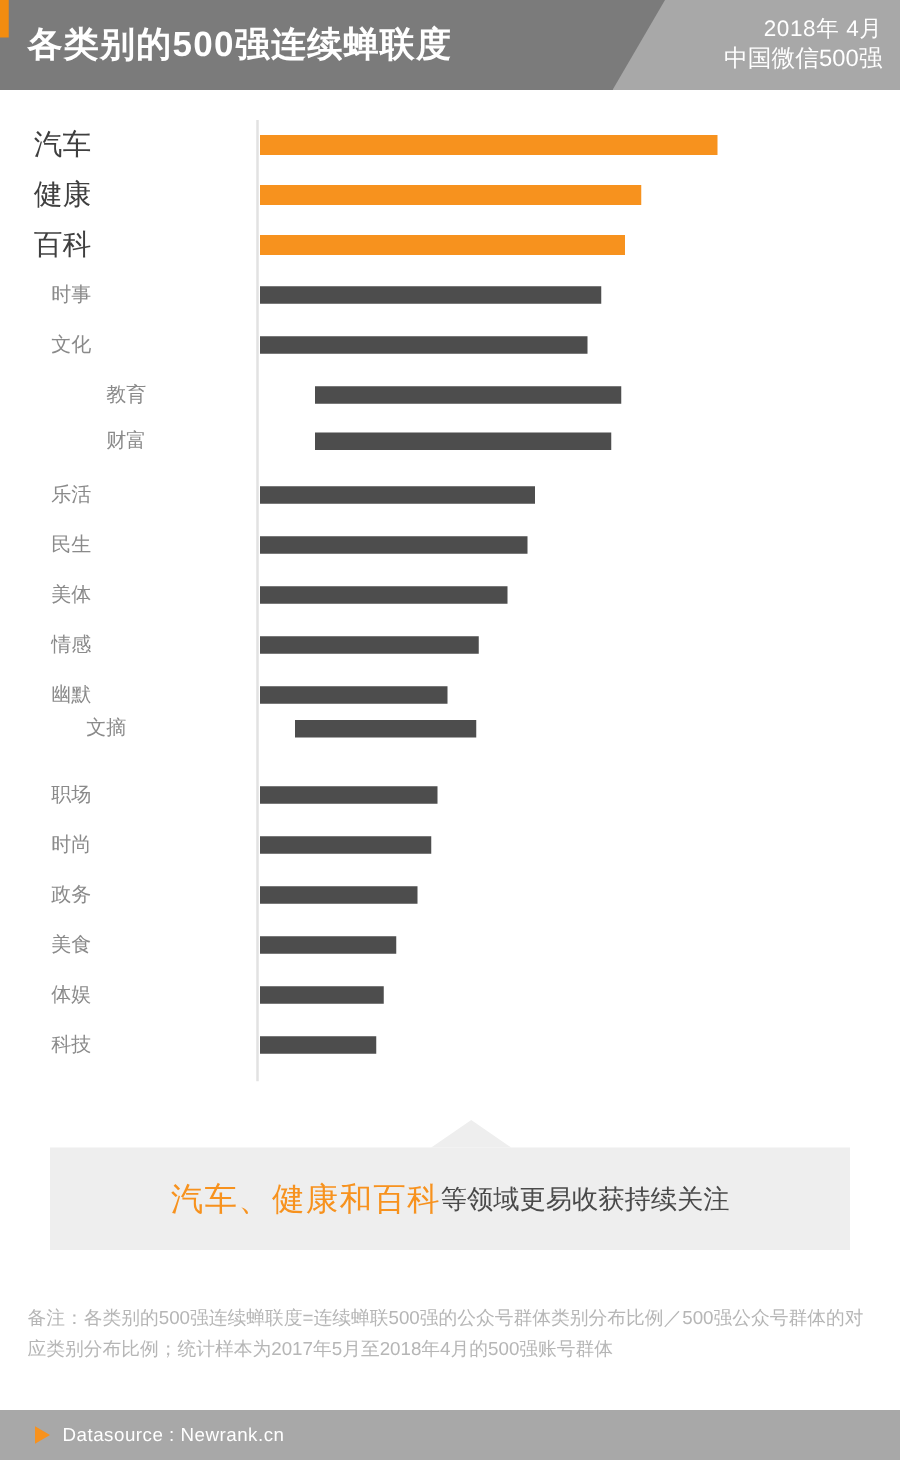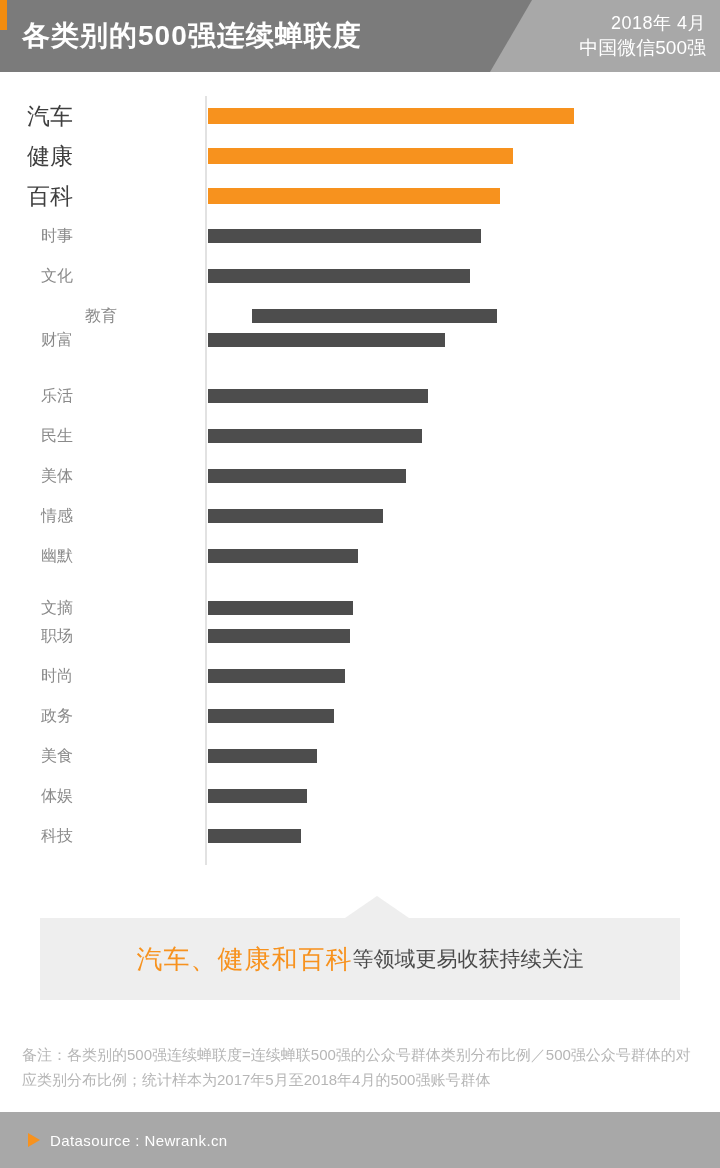--- a/index.html
+++ b/index.html
@@ -160,21 +160,21 @@
     width: 676px;
     color: #b6b6b6;
     font-size: 15px;
     line-height: 25px;
   }
 
   
   .footer {
     position: absolute;
     left: 0; bottom: 0;
-    width: 720px; height: 56px;
+    width: 720px; height: 40px;
     background: #a8a8a8;
     display: flex;
     align-items: center;
     padding-left: 28px;
   }
   .footer-triangle {
     width: 0; height: 0;
     border-top: 7px solid transparent;
     border-bottom: 7px solid transparent;
     border-left: 12px solid #F7921E;
@@ -221,21 +221,21 @@
           <div class="bar" style="width: 273px;"></div>
         </div>
         <div class="bar-row" style="top: 160px;">
           <div class="bar-label">文化</div>
           <div class="bar" style="width: 262px;"></div>
         </div>
         <div class="bar-row" style="top: 200px; margin-left: 44px;">
           <div class="bar-label">教育</div>
           <div class="bar" style="width: 245px;"></div>
         </div>
-        <div class="bar-row" style="top: 224px;">
+        <div class="bar-row" style="top: 237px; margin-left: 44px;">
           <div class="bar-label">财富</div>
           <div class="bar" style="width: 237px;"></div>
         </div>
         <div class="bar-row" style="top: 280px;">
           <div class="bar-label">乐活</div>
           <div class="bar" style="width: 220px;"></div>
         </div>
         <div class="bar-row" style="top: 320px;">
           <div class="bar-label">民生</div>
           <div class="bar" style="width: 214px;"></div>
@@ -245,21 +245,21 @@
           <div class="bar" style="width: 198px;"></div>
         </div>
         <div class="bar-row" style="top: 400px;">
           <div class="bar-label">情感</div>
           <div class="bar" style="width: 175px;"></div>
         </div>
         <div class="bar-row" style="top: 440px; padding-left: 20px;">
           <div class="bar-label">幽默</div>
           <div class="bar" style="width: 150px;"></div>
         </div>
-        <div class="bar-row" style="top: 492px;">
+        <div class="bar-row" style="top: 467px; margin-left: 28px;">
           <div class="bar-label">文摘</div>
           <div class="bar" style="width: 145px;"></div>
         </div>
         <div class="bar-row" style="top: 520px;">
           <div class="bar-label">职场</div>
           <div class="bar" style="width: 142px;"></div>
         </div>
         <div class="bar-row" style="top: 560px;">
           <div class="bar-label">时尚</div>
           <div class="bar" style="width: 137px;"></div>

